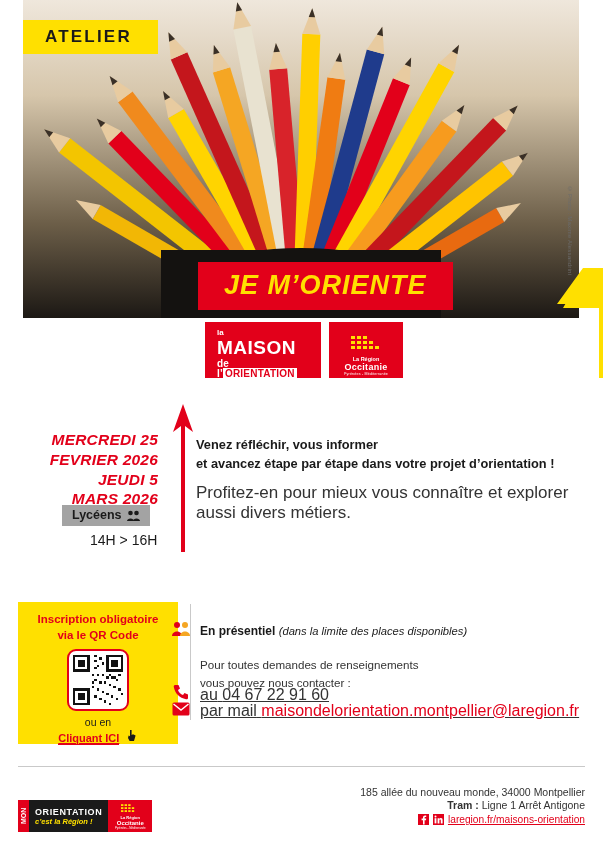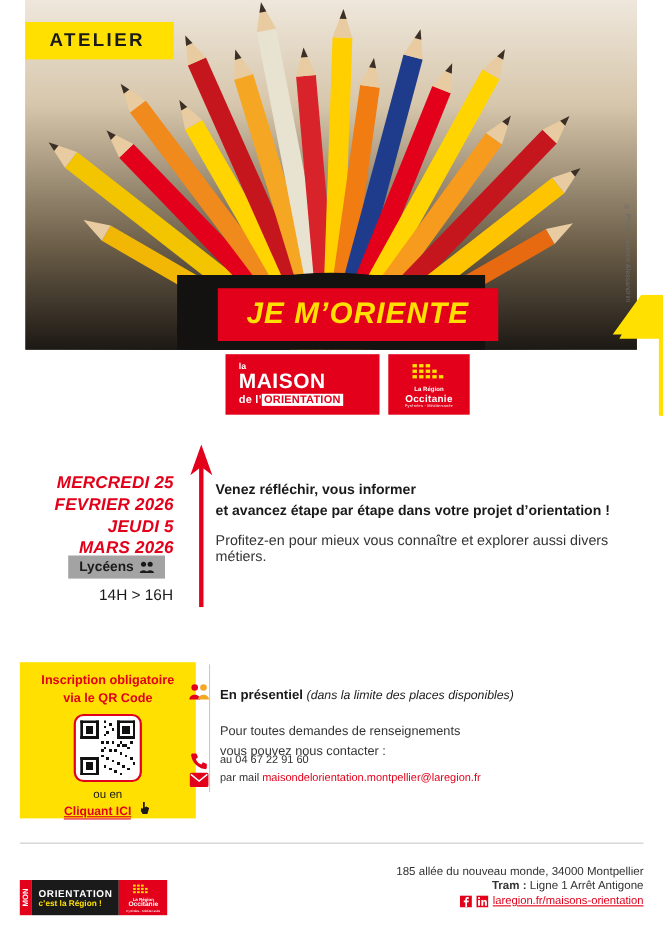--- a/index.html
+++ b/index.html
@@ -86,21 +86,21 @@
     display: flex;
     align-items: stretch;
     gap: 8px;
     z-index: 6;
   }
   .logo-mo {
     background: #e2001a;
     color: #fff;
     padding: 7px 12px 8px 12px;
     line-height: 1.0;
-    width: 140px;
+    width: 116px;
   }
   .logo-mo .l1 { font-size: 8px; font-weight: 700; }
   .logo-mo .l2 { font-size: 19px; font-weight: 800; letter-spacing: 0.5px; margin-top: 1px;}
   .logo-mo .l3 { font-size: 10px; font-weight: 700; letter-spacing: .2px; margin-top: 2px;}
   .logo-mo .l3 b { background: #fff; color: #e2001a; padding: 0 2px;}
   .logo-oc {
     background: #e2001a;
     width: 74px;
     display: flex;
     flex-direction: column;
@@ -157,21 +157,21 @@
     width: 392px;
   }
   .desc .d1 {
     font-size: 12.8px;
     font-weight: 700;
     color: #1a1a1a;
     line-height: 1.45;
   }
   .desc .d2 {
     margin-top: 10px;
-    font-size: 13px;
+    font-size: 17px;
     color: #333;
   }
 
   
   .insc-box {
     position: absolute;
     left: 18px; top: 602px;
     width: 160px; height: 142px;
     background: #ffe000;
     text-align: center;
@@ -221,22 +221,23 @@
   .rensg {
     position: absolute;
     left: 200px; top: 656px;
     font-size: 11.6px;
     color: #333;
     line-height: 1.55;
   }
   .contact-line {
     position: absolute;
     left: 200px;
-    font-size: 10px;
+    font-size: 16px;
     color: #333;
+    text-decoration: underline;
   }
   .c-tel { top: 686px; }
   .c-mail { top: 702px; }
   .c-mail a, .c-mail .mail { color: #e2001a; text-decoration: none; }
   .ico-left {
     position: absolute;
     left: 172px;
     width: 18px; height: 16px;
   }
   .ico-pres { top: 621px; }
@@ -297,21 +298,21 @@
     font-size: 7px; font-weight: 700;
     display: flex; align-items: center; justify-content: center;
     padding: 0 2px;
   }
   .fl-mid {
     background: #1a1a1a; color: #fff;
     padding: 3px 6px;
     display: flex; flex-direction: column; justify-content: center;
   }
   .fl-mid .m1 { font-size: 9px; font-weight: 800; letter-spacing: .6px; }
-  .fl-mid .m2 { font-size: 7.5px; font-weight: 700; color: #ffe000; }
+  .fl-mid .m2 { font-size: 7.5px; font-weight: 700; color: #ffe000; font-style: italic; }
   .fl-oc {
     background: #e2001a; color: #fff;
     width: 44px;
     display: flex; flex-direction: column; align-items: center; justify-content: center;
   }
   .fl-oc .o1 { font-size: 4px; font-weight: 700; }
   .fl-oc .o2 { font-size: 6px; font-weight: 800; }
   .fl-oc .o3 { font-size: 2.8px; }
 </style>
 </head>

